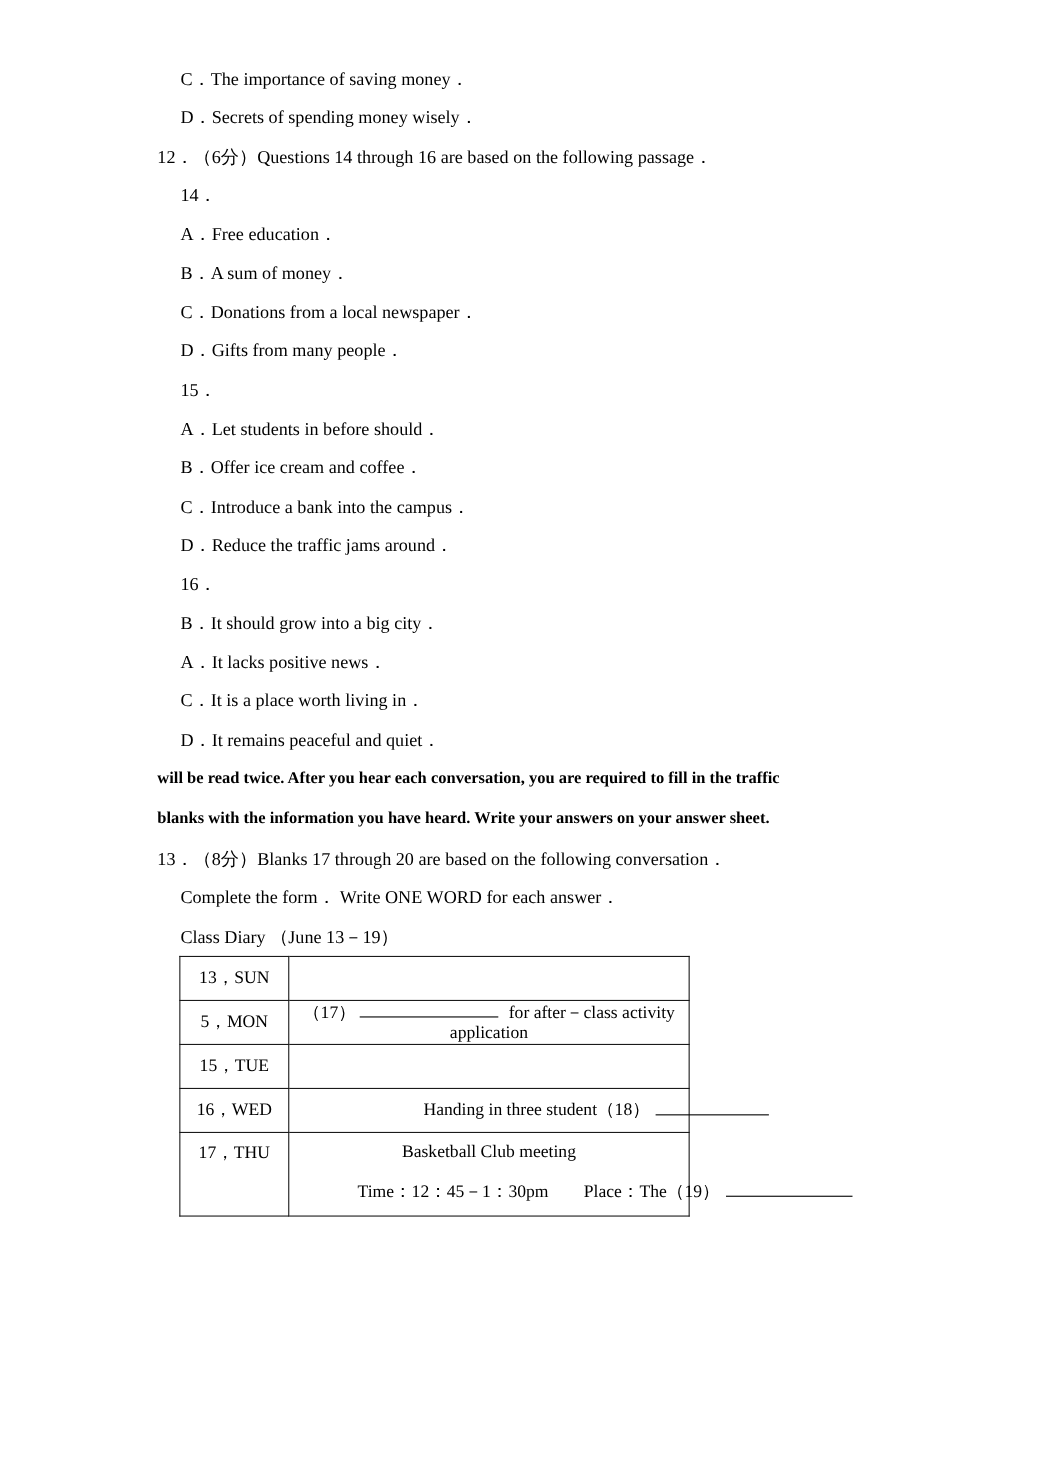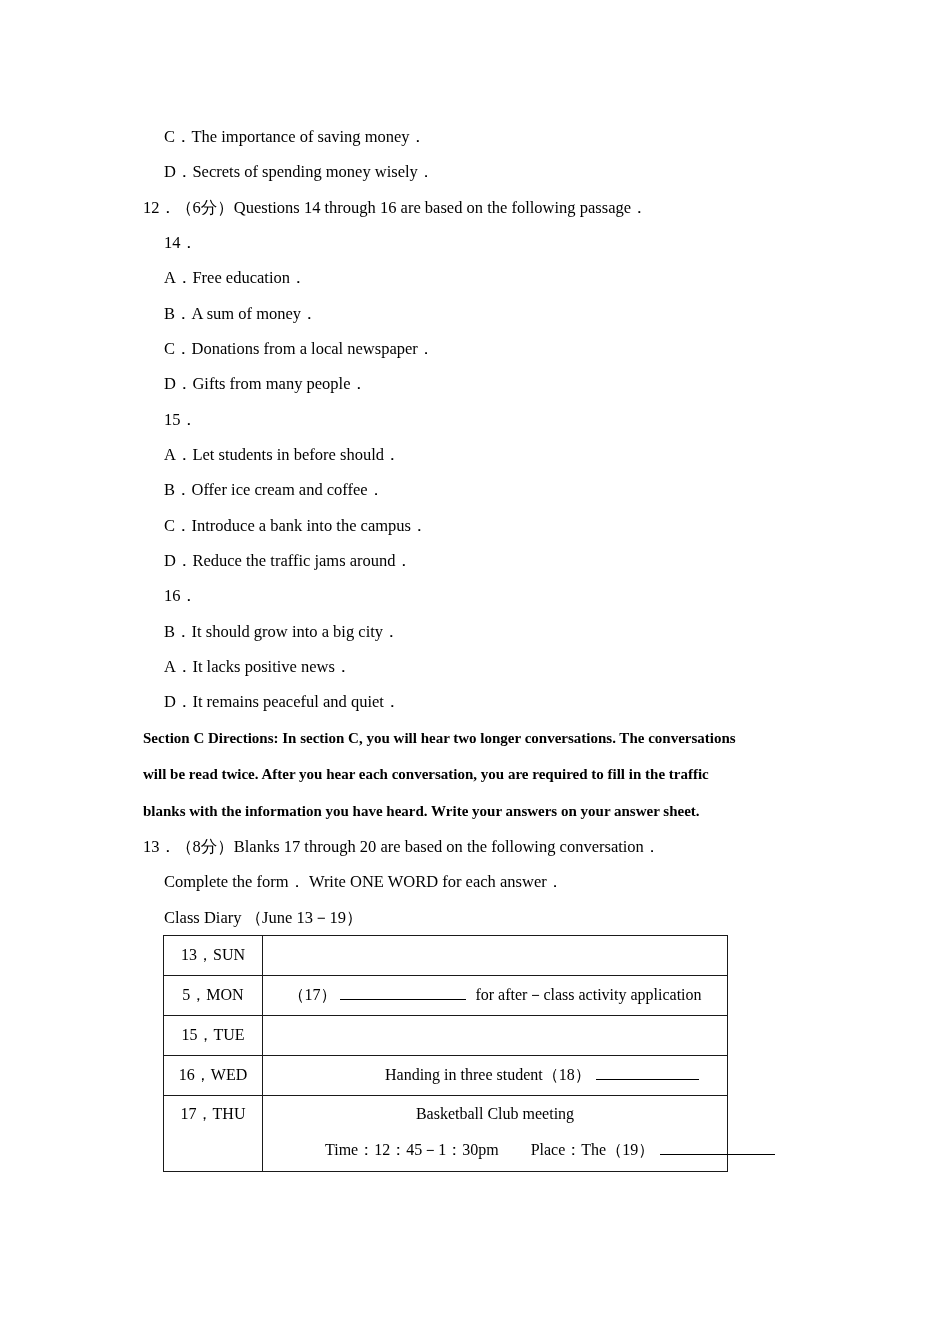--- a/index.html
+++ b/index.html
@@ -6,21 +6,21 @@
   html, body {
     margin: 0; padding: 0;
     width: 950px; height: 1344px;
     background: #ffffff;
     color: #000000;
     font-family: "Liberation Serif", "DejaVu Serif", serif;
     font-size: 16.5px;
     overflow: hidden;
   }
   .doc {
-    padding: 119px 0 0 143px;
+    padding: 54px 0 0 143px;
     width: 950px;
   }
   
   .ln {
     height: 35.33px;
     line-height: 35.33px;
     margin: 0;
     white-space: nowrap;
   }
   .ind { padding-left: 21px; }   
@@ -30,21 +30,21 @@
     line-height: 36.5px;
     margin: 0;
     font-weight: bold;
     font-size: 15px;
     white-space: nowrap;
   }
   
   table.diary {
     border-collapse: collapse;
     table-layout: fixed;
-    width: 565px;
+    width: 464px;
     margin: 0 0 0 20px;
     font-size: 16px;
     border-radius: 25px;
   }
   table.diary td {
     border: 1.5px solid #1a1a1a;
     padding: 0;
     overflow: visible;
   }
   td.day {
@@ -109,24 +109,24 @@
 
   <p class="ln ind">15．</p>
   <p class="ln ind">A．Let students in before should．</p>
   <p class="ln ind">B．Offer ice cream and coffee．</p>
   <p class="ln ind">C．Introduce a bank into the campus．</p>
   <p class="ln ind">D．Reduce the traffic jams around．</p>
 
   <p class="ln ind">16．</p>
   <p class="ln ind">B．It should grow into a big city．</p>
   <p class="ln ind">A．It lacks positive news．</p>
+  <p class="ln ind">C．It is a place worth living in．</p>
   <p class="ln ind">D．It remains peaceful and quiet．</p>
 
   <div>
-    <p class="bln">Section C Directions: In section C, you will hear two longer conversations. The conversations</p>
     <p class="bln">will be read twice. After you hear each conversation, you are required to fill in the traffic</p>
     <p class="bln">blanks with the information you have heard. Write your answers on your answer sheet.</p>
   </div>
 
   <p class="ln">13．（8分）Blanks 17 through 20 are based on the following conversation．</p>
   <p class="ln ind">Complete the form． Write ONE WORD for each answer．</p>
   <p class="ln ind">Class Diary （June 13－19）</p>
 
   <table class="diary">
     <tbody>

